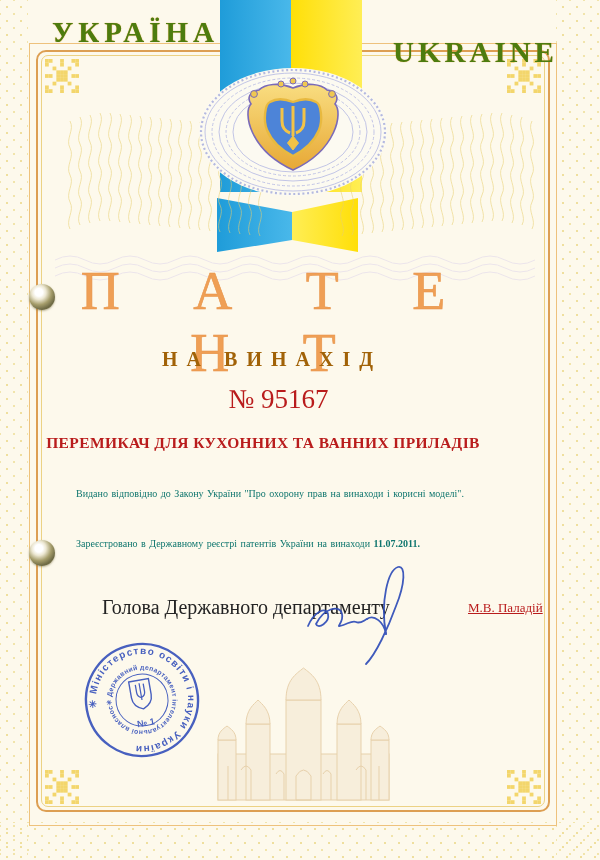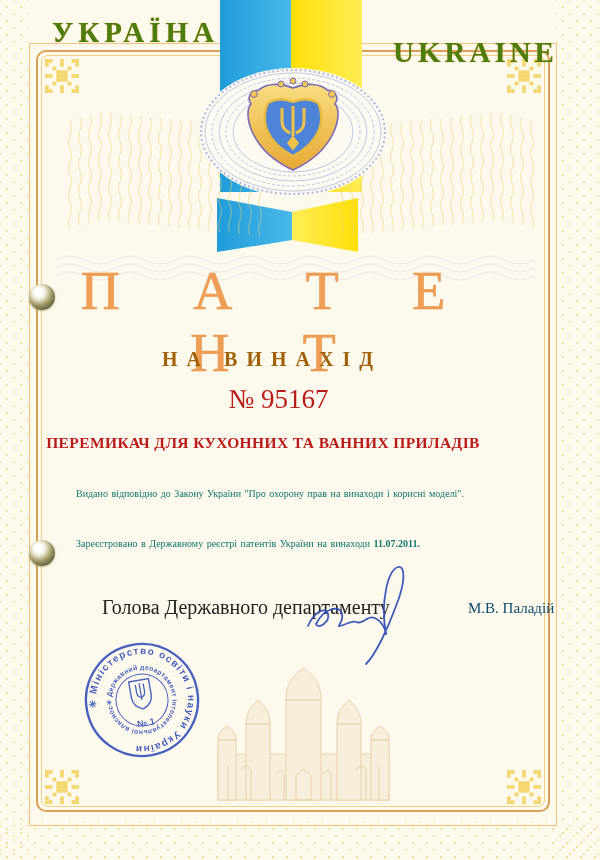--- a/index.html
+++ b/index.html
@@ -61,21 +61,21 @@
   .type-line { top:348px; font-size:20px; font-weight:bold; letter-spacing:9px; padding-left:18px; color:#a16207; }
   .number { top:384px; font-size:27px; font-weight:normal; color:#b91c1c;padding-left:31px; }
   .inv-title { top:434px; font-size:15.5px; font-weight:bold; letter-spacing:.4px; color:#b91c1c; }
 
   .para { position:absolute; left:76px; width:462px; font-size:10px; line-height:21px;
           text-align:justify; color:#0f766e; word-spacing:1px; }
   .para.p1 { top:483px; }
   .para.p2 { top:533px; }
 
   .sig-title { position:absolute; left:76px; top:597px; font-size:20px; line-height:21px; color:#232323;margin-left:26px; }
-  .sig-name  { position:absolute; left:468px; top:600px; font-size:15px; color:#0c4a6e; }
+  .sig-name  { position:absolute; left:468px; top:600px; font-size:13px; color:#b91c1c;text-decoration:underline; }
   .signature { position:absolute; left:300px; top:560px; opacity:.92; }
 
   .stamp { position:absolute; left:80px; top:638px; transform:rotate(-10deg); opacity:.93; }
   .church { position:absolute; left:206px; top:666px; opacity:.8; }
 
   .grommet { position:absolute; width:26px; height:26px; border-radius:50%;
     background:radial-gradient(circle at 38% 32%, #ffffff 0 16%, #ece7d2 30%, #a59d6b 52%, #6e6a45 72%, #8d8758 100%);
     box-shadow:0 1px 2px rgba(120,110,60,.5); }
   .grommet.g1 { left:29px; top:284px; }
   .grommet.g2 { left:29px; top:540px; }

